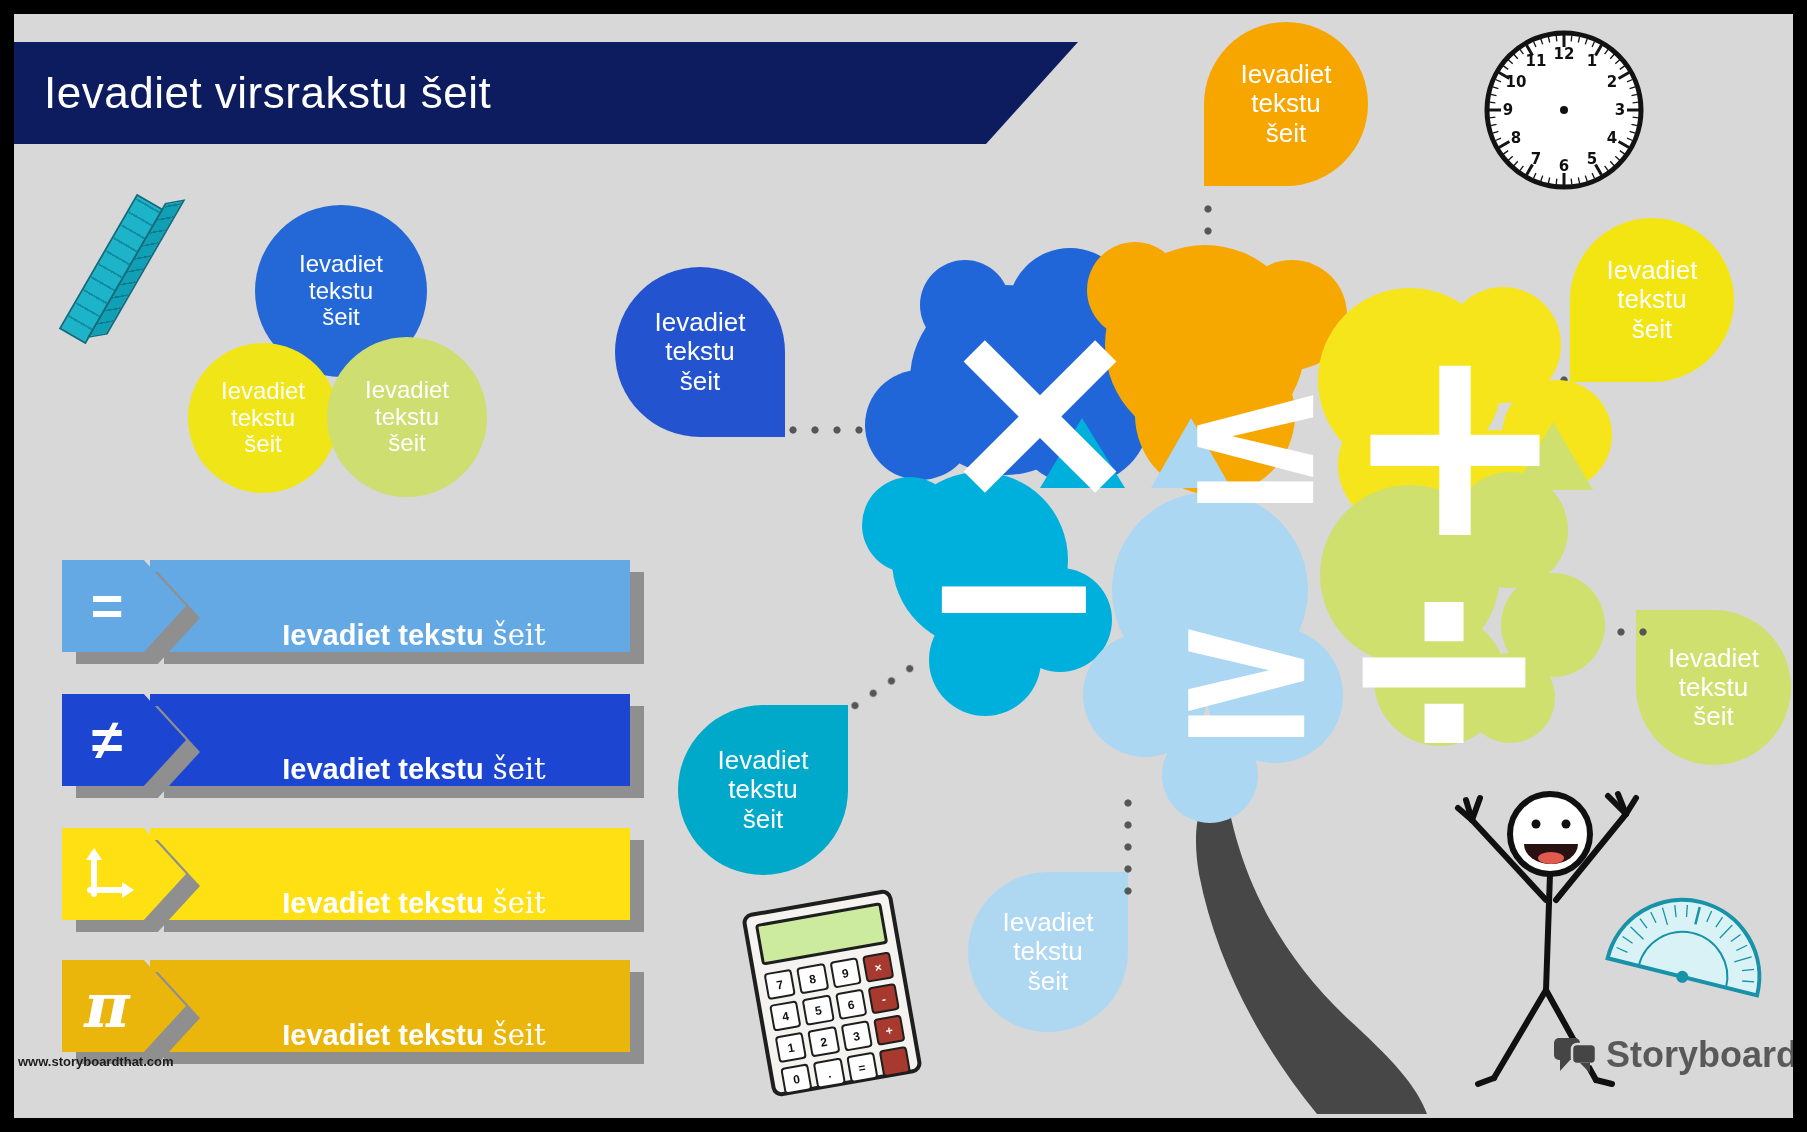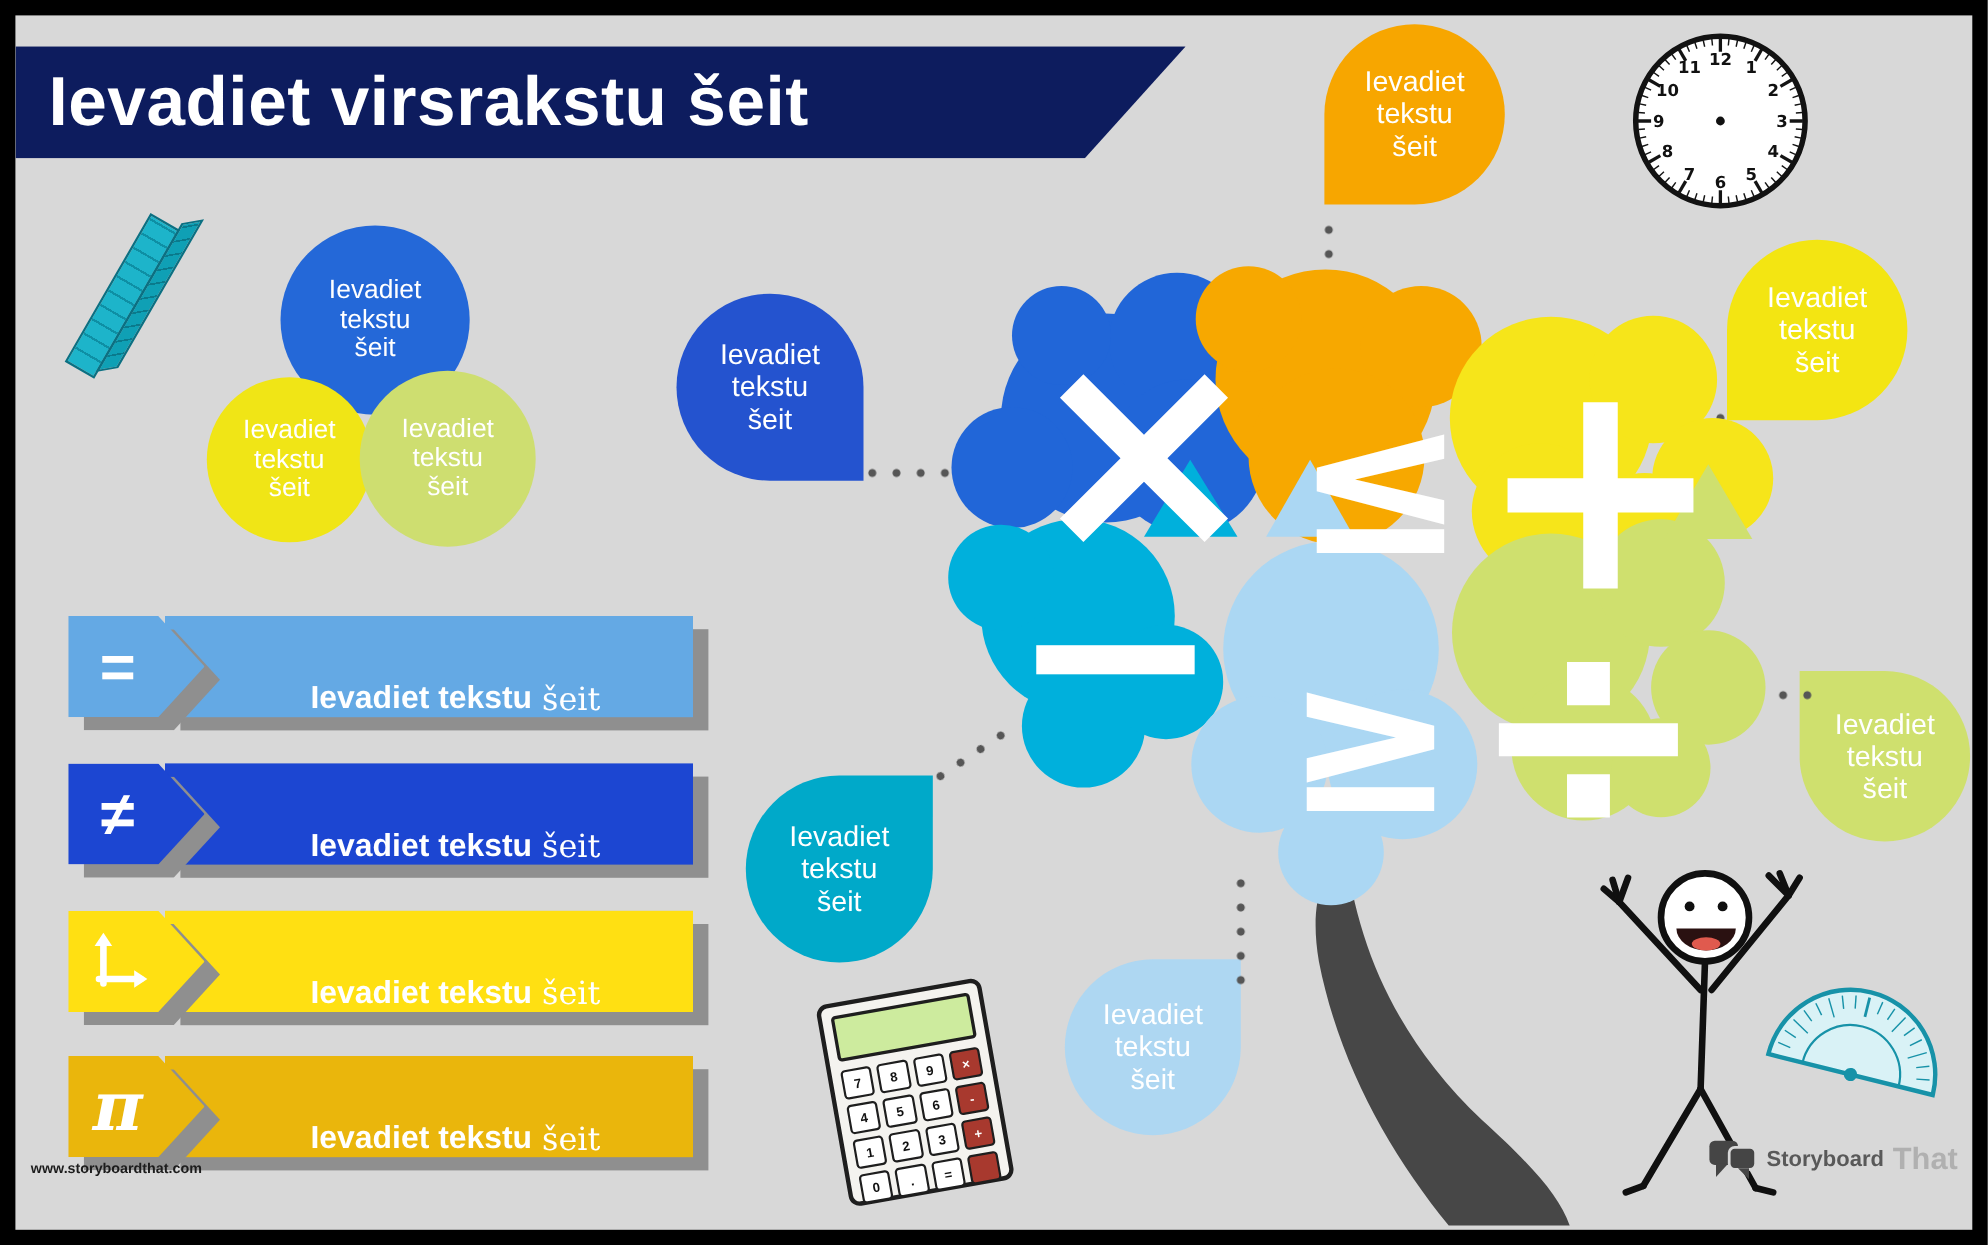--- a/index.html
+++ b/index.html
@@ -4,21 +4,21 @@
 <style>
   html,body{margin:0;padding:0}
   body{width:1807px;height:1132px;background:#000;font-family:"Liberation Sans",sans-serif;overflow:hidden}
   .frame{position:relative;width:1807px;height:1132px;border:14px solid #000;box-sizing:border-box;background:#d8d8d8;overflow:hidden}
   .abs{position:absolute}
 
   
   .title-banner{left:0;top:28px;width:1064px;height:102px;background:#0d1c5e;
     clip-path:polygon(0 0,100% 0,calc(100% - 92px) 100%,0 100%);
     display:flex;align-items:center;padding-left:30px;box-sizing:border-box}
-  .title-text{color:#fff;font-size:63px;font-weight:bold;letter-spacing:.5px}
+  .title-text{color:#fff;font-size:44px;font-weight:normal;letter-spacing:.5px}
 
   
   .bubble{display:flex;align-items:center;justify-content:center}
   .bubble-text{text-align:center;font-family:Liberation Sans, sans-serif;color:#fff;font-size:26px;line-height:1.12;overflow-wrap:anywhere;width:108px}
   .circle{border-radius:50%}
   .circle .bubble-text{font-size:24px;width:90px}
 
   
   .dots-h{height:8px;background-image:radial-gradient(circle,#565656 3.2px,transparent 4px);background-size:22px 8px;background-repeat:repeat-x}
   .dots-v{width:8px;background-image:radial-gradient(circle,#565656 3.2px,transparent 4px);background-size:8px 22px;background-repeat:repeat-y}
@@ -41,24 +41,24 @@
 
   
   .calc{left:742px;top:886px;width:152px;height:186px;transform:rotate(-10deg);background:#f4f3ef;border:4px solid #1e1e1e;border-radius:10px;box-sizing:border-box;padding:8px}
   .calc-screen{height:36px;background:#cdeb9e;border:3px solid #1e1e1e;border-radius:4px;margin-bottom:8px}
   .calc-keys{display:grid;grid-template-columns:repeat(4,1fr);gap:5px}
   .key{height:23px;background:#fff;border:2px solid #1e1e1e;border-radius:4px;display:flex;align-items:center;justify-content:center;font-size:12px;font-weight:bold;color:#111}
   .key.op{background:#a8392e;color:#fff;border-color:#1e1e1e}
 
   
   .logo{left:1538px;top:1020px;display:flex;align-items:center;gap:8px}
-  .logo-bold{color:#595959;font-weight:bold;font-size:20px}
+  .logo-bold{color:#595959;font-weight:bold;font-size:36px}
   .logo-light{color:#b0b0b0;font-weight:bold;font-size:28px}
 
-  .footer-url{left:14px;top:1040px;font-size:13px;font-weight:bold;color:#1c1c1c}
+  .footer-url{left:4px;top:1040px;font-size:13px;font-weight:bold;color:#1c1c1c}
 </style>
 </head>
 <body>
 
 <div class="frame">
 
   <div class="abs title-banner">
     <span class="title-text">Ievadiet virsrakstu šeit</span>
   </div>
 

